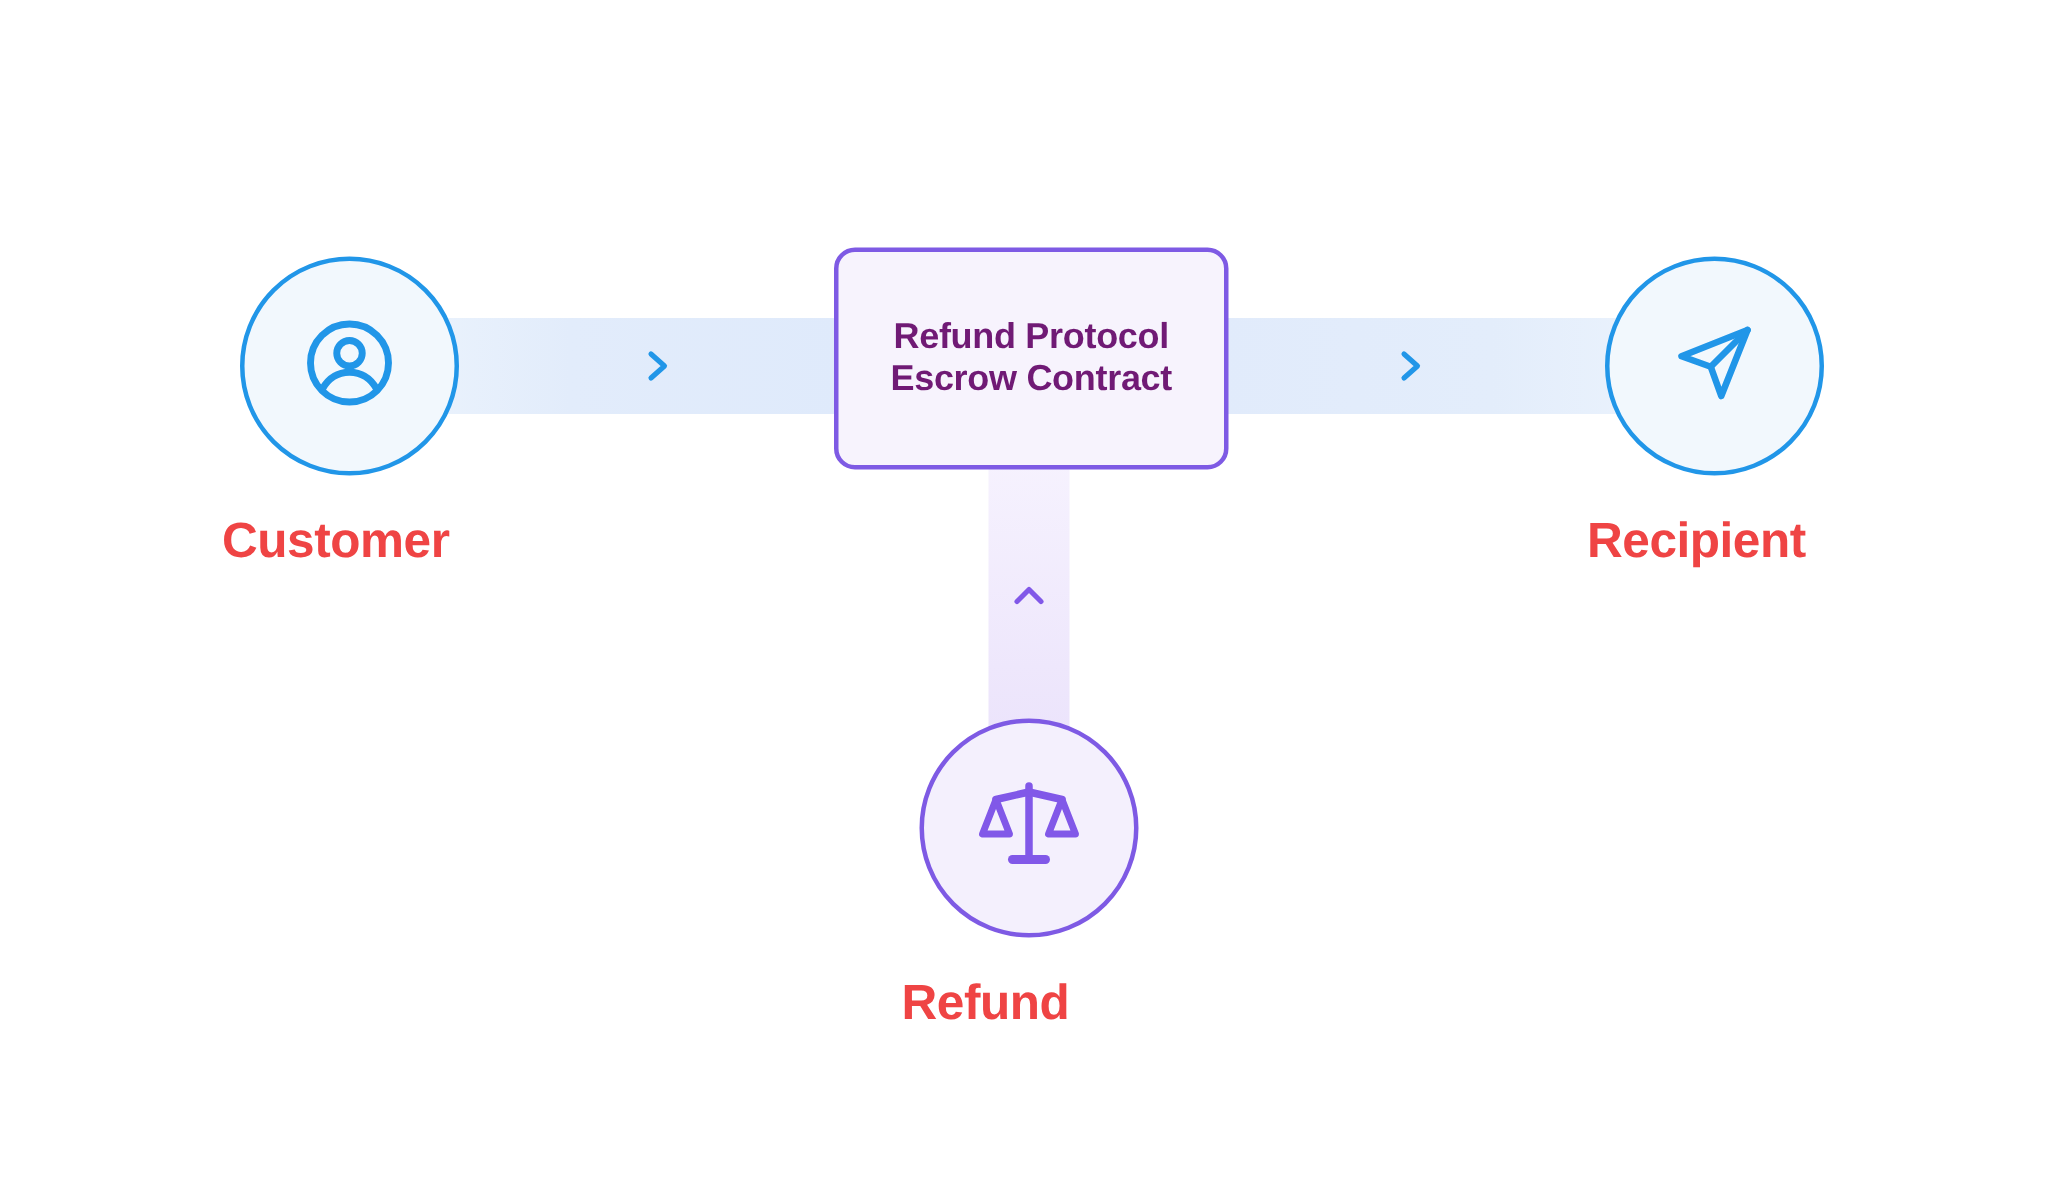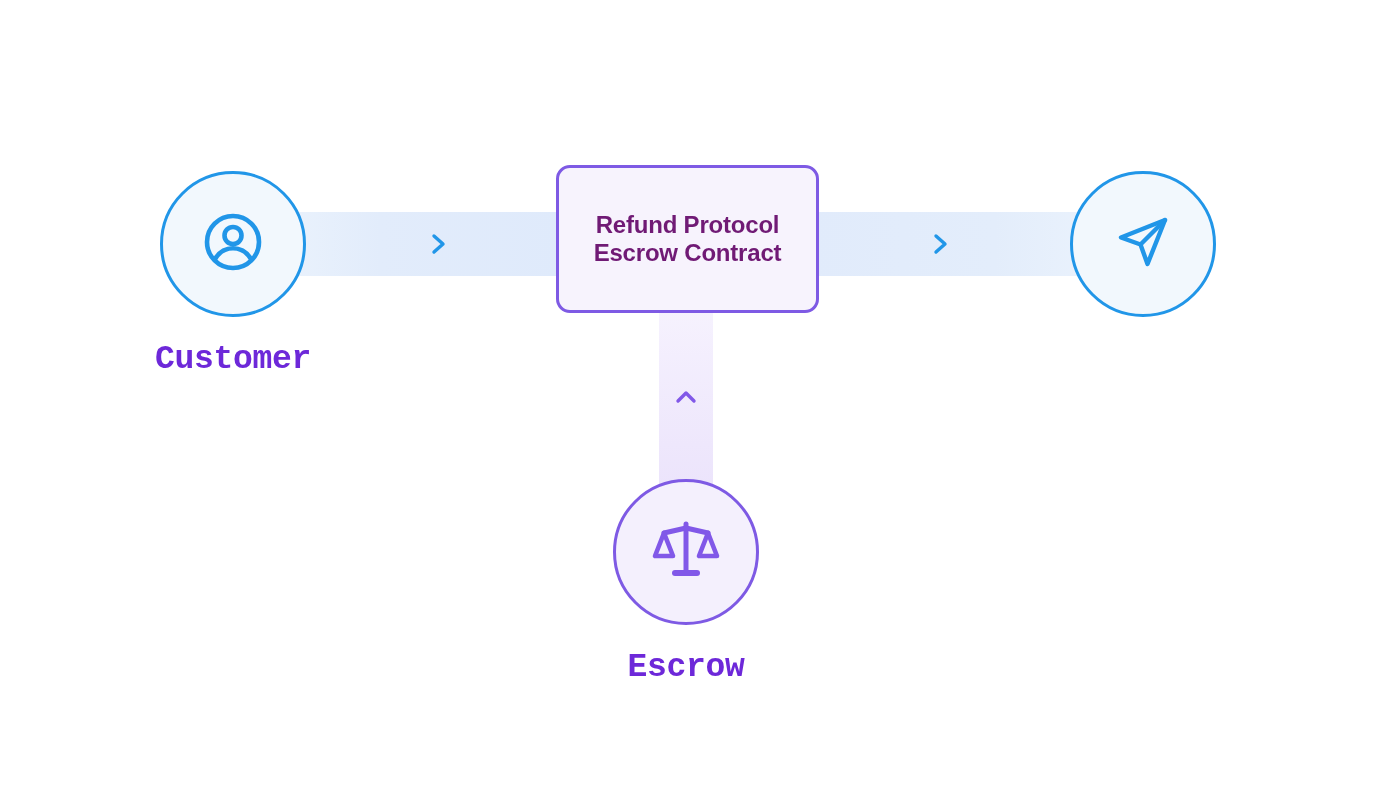--- a/index.html
+++ b/index.html
@@ -75,25 +75,24 @@
   }
   #node-customer  { left: 160px; top: 171px; }
   #node-recipient { left: 1070px; top: 171px; }
   #node-arbiter   { left: 613px; top: 479px; }
 
   
   .node-label {
     position: absolute;
     font-size: 33px;
     font-weight: 700;
-    color: #6d28d9;
+    color: #ef4444;
     letter-spacing: -0.3px;
     white-space: nowrap;
-    text-align: center;
-    font-family: Liberation Mono, monospace;
+    text-align: left;
   }
   #label-customer  { left: 148px;  top: 341px; width: 170px; }
   #label-recipient { left: 1058px; top: 341px; width: 170px; }
   #label-arbiter   { left: 601px;  top: 649px; width: 170px; }
 
   
   #contract-box {
     position: absolute;
     left: 556px;
     top: 165px;
@@ -159,27 +158,28 @@
   </div>
 
   <div id="node-recipient" class="node blue">
     <span>
       <svg width="64" height="64" viewBox="0 0 64 64" fill="none">
         <path d="M54 10 L10 27.5 L29.5 34.5 L36.5 54 Z" stroke="#2196e8" stroke-width="4.4" stroke-linecap="round" stroke-linejoin="round"></path>
         <path d="M54 10 L29.5 34.5" stroke="#2196e8" stroke-width="4.4" stroke-linecap="round" stroke-linejoin="round"></path>
       </svg>
     </span>
   </div>
+  <div id="label-recipient" class="node-label">Recipient</div>
 
   <div id="node-arbiter" class="node purple">
     <span>
       <svg width="70" height="70" viewBox="0 0 70 70" fill="none">
         <path d="M35 9 L35 58" stroke="#8158e8" stroke-width="5" stroke-linecap="round"></path>
         <path d="M13 18 L35 13 L57 18" stroke="#8158e8" stroke-width="5" stroke-linecap="round" stroke-linejoin="round"></path>
         <path d="M24 58 L46 58" stroke="#8158e8" stroke-width="6" stroke-linecap="round"></path>
         <path d="M13 18 L4 41 L22 41 Z" stroke="#8158e8" stroke-width="4.6" stroke-linecap="round" stroke-linejoin="round"></path>
         <path d="M57 18 L48 41 L66 41 Z" stroke="#8158e8" stroke-width="4.6" stroke-linecap="round" stroke-linejoin="round"></path>
       </svg>
     </span>
   </div>
-  <div id="label-arbiter" class="node-label">Escrow</div>
+  <div id="label-arbiter" class="node-label">Refund</div>
 
 </div>
 
 </body></html>

